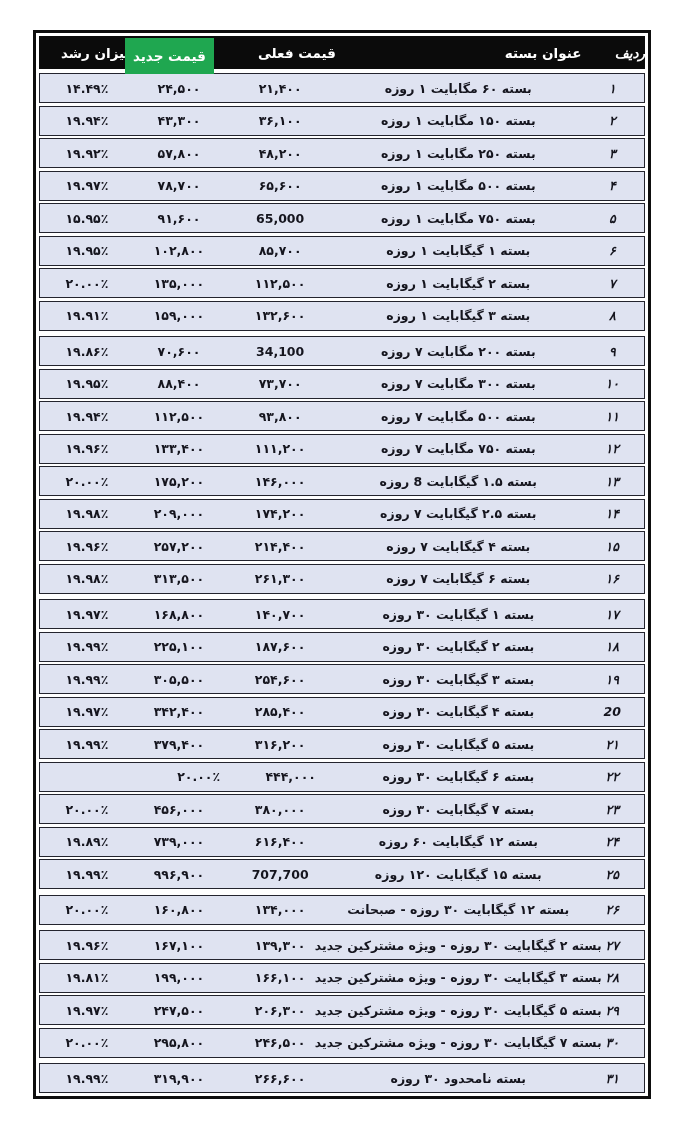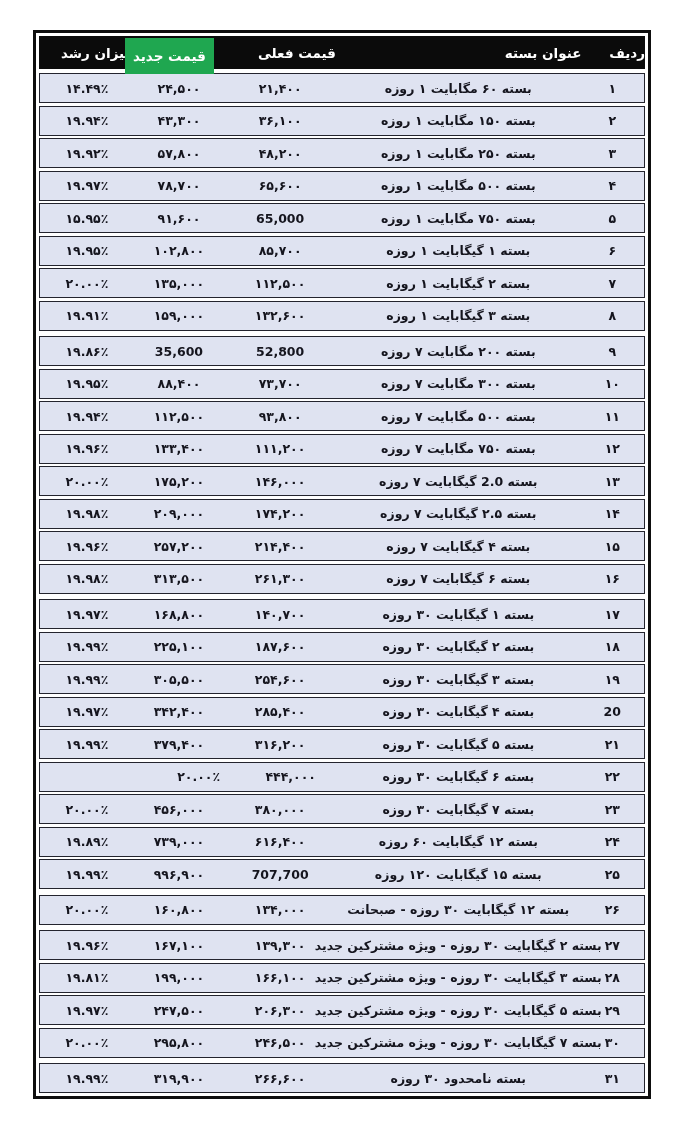--- a/index.html
+++ b/index.html
@@ -31,21 +31,21 @@
     margin-bottom: 4px;
     font-size: 13.5px;
   }
   .th {
     display: flex;
     align-items: center;
     justify-content: flex-start;
     height: 100%;
     box-sizing: border-box;
   }
-  .col-row     { width: 10.5%; }
+  .col-row     { width: 10.5%; font-style: italic; }
   .col-title   { width: 40.5%; }
   .col-current { width: 18.5%; }
   .col-new     { width: 15%;   }
   .col-growth  { width: 15.5%; }
   .th.col-new  { position: relative; }
   .chip {
     position: absolute;
     top: -6px;
     bottom: -5px;
     left: -8px;
@@ -155,22 +155,22 @@
       <div class="tr gap-after">
     <div class="td col-row num">۸</div>
     <div class="td col-title">بسته ۳ گیگابایت ۱ روزه</div>
     <div class="td col-current num">۱۳۲,۶۰۰</div>
     <div class="td col-new num">۱۵۹,۰۰۰</div>
     <div class="td col-growth num">۱۹.۹۱٪</div>
   </div>
       <div class="tr">
     <div class="td col-row num">۹</div>
     <div class="td col-title">بسته ۲۰۰ مگابایت ۷ روزه</div>
-    <div class="td col-current num">52,800</div>
-    <div class="td col-new num">35,600</div>
+    <div class="td col-current num">34,100</div>
+    <div class="td col-new num">۷۰,۶۰۰</div>
     <div class="td col-growth num">۱۹.۸۶٪</div>
   </div>
       <div class="tr">
     <div class="td col-row num">۱۰</div>
     <div class="td col-title">بسته ۳۰۰ مگابایت ۷ روزه</div>
     <div class="td col-current num">۷۳,۷۰۰</div>
     <div class="td col-new num">۸۸,۴۰۰</div>
     <div class="td col-growth num">۱۹.۹۵٪</div>
   </div>
       <div class="tr">
@@ -182,21 +182,21 @@
   </div>
       <div class="tr">
     <div class="td col-row num">۱۲</div>
     <div class="td col-title">بسته ۷۵۰ مگابایت ۷ روزه</div>
     <div class="td col-current num">۱۱۱,۲۰۰</div>
     <div class="td col-new num">۱۳۳,۴۰۰</div>
     <div class="td col-growth num">۱۹.۹۶٪</div>
   </div>
       <div class="tr">
     <div class="td col-row num">۱۳</div>
-    <div class="td col-title">بسته 2.0 گیگابایت ۷ روزه</div>
+    <div class="td col-title">بسته ۱.۵ گیگابایت 8 روزه</div>
     <div class="td col-current num">۱۴۶,۰۰۰</div>
     <div class="td col-new num">۱۷۵,۲۰۰</div>
     <div class="td col-growth num">۲۰.۰۰٪</div>
   </div>
       <div class="tr">
     <div class="td col-row num">۱۴</div>
     <div class="td col-title">بسته ۲.۵ گیگابایت ۷ روزه</div>
     <div class="td col-current num">۱۷۴,۲۰۰</div>
     <div class="td col-new num">۲۰۹,۰۰۰</div>
     <div class="td col-growth num">۱۹.۹۸٪</div>

